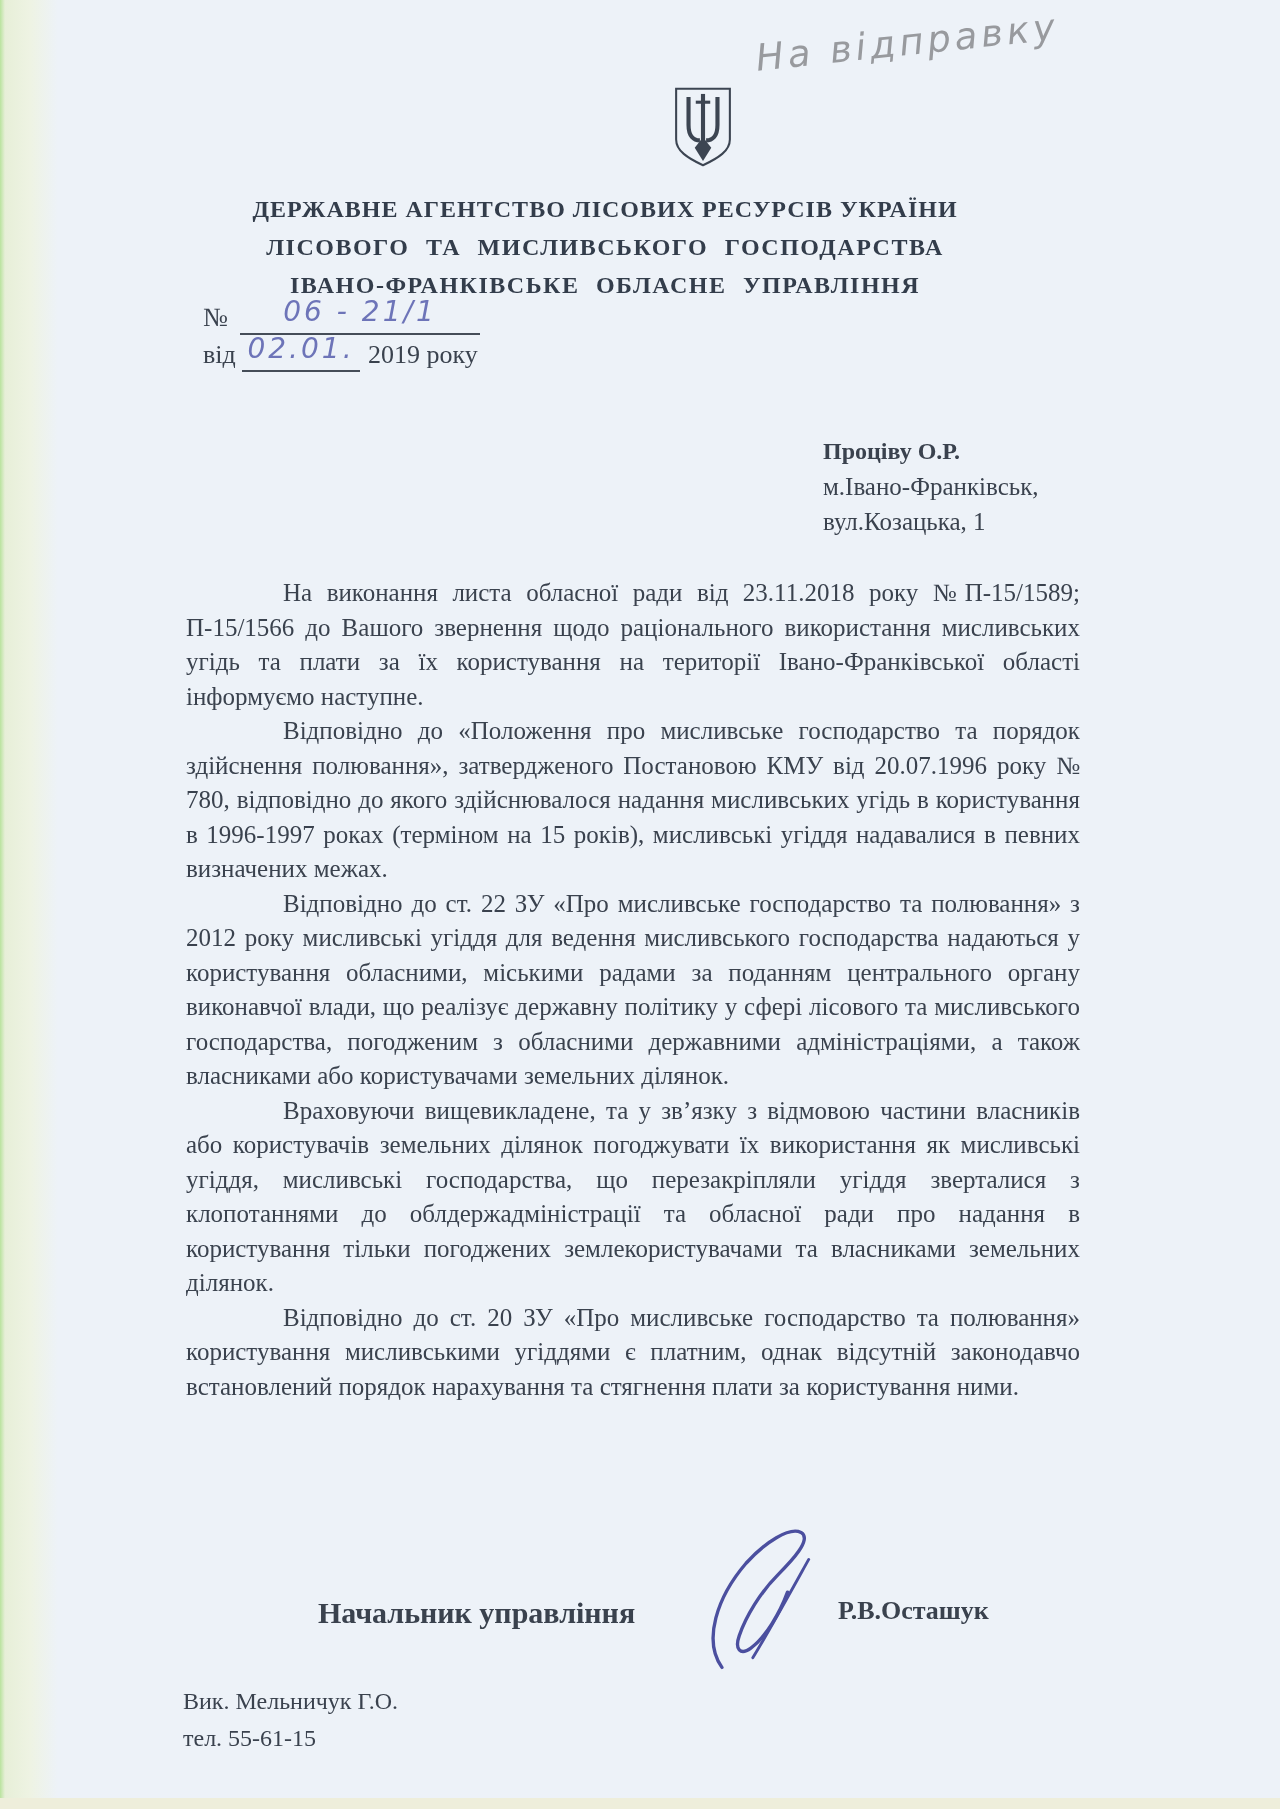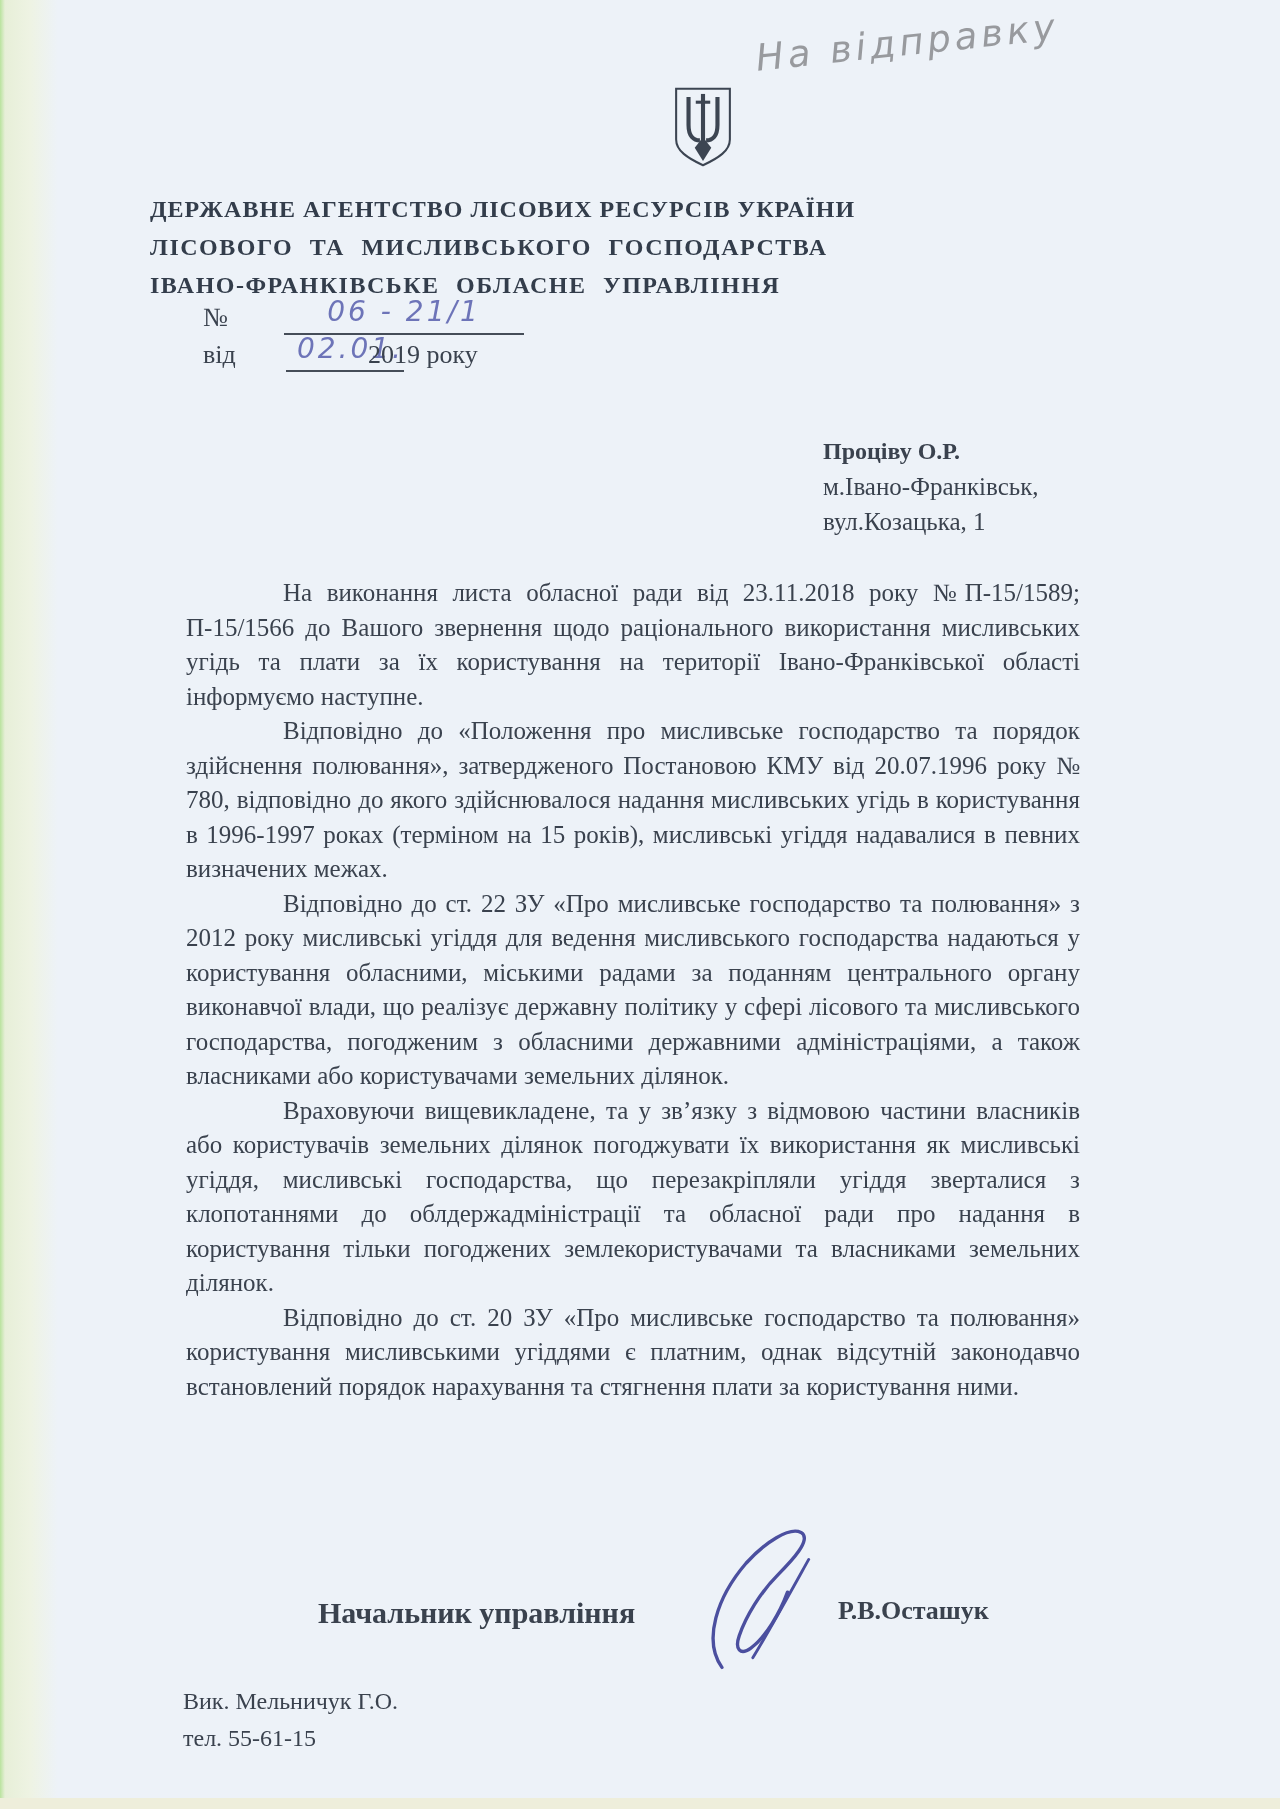--- a/index.html
+++ b/index.html
@@ -30,40 +30,39 @@
     color:#989a9e;
     transform:rotate(-6deg);
     white-space:nowrap;
   }
   
   .emblem{position:absolute;left:672px;top:85px;width:62px;height:84px;}
   .emblem svg{width:100%;height:100%;}
   
   .header{
     position:absolute;left:150px;top:190px;width:910px;
-    text-align:left;font-weight:bold;color:#333d4b;
+    text-align:center;font-weight:bold;color:#333d4b;
   }
   .header .h-line{font-size:24px;line-height:38px;letter-spacing:1px;}
   .header .h-line.wide{word-spacing:9px;letter-spacing:1.5px;}
   
   .ref{position:absolute;left:203px;top:303px;width:420px;font-size:26px;}
   .ref-row{position:relative;height:37px;}
   .ref-label{display:inline-block;}
   .hw-blue{
     font-family:"DejaVu Sans", sans-serif;
     font-style:italic;color:#6d74b8;
     font-size:28px;letter-spacing:3px;white-space:nowrap;
   }
   .u-line{
     position:absolute;border-bottom:2px solid #454d58;
     text-align:center;
-    margin-left:44px;
   }
   .ref-num-line{left:37px;top:-8px;width:240px;height:38px;}
-  .ref-date-line{left:39px;top:-8px;width:118px;height:38px;font-size:25px;text-align:right;}
+  .ref-date-line{left:39px;top:-8px;width:118px;height:38px;font-size:25px;}
   .ref-suffix{position:absolute;left:165px;top:0;}
   
   .addressee{position:absolute;left:823px;top:434px;font-size:25px;line-height:35px;}
   .addressee .adr-name{font-weight:bold;font-size:24px;}
   
   .body-text{
     position:absolute;left:186px;top:576px;width:894px;
     font-size:25px;line-height:34.5px;text-align:justify;
   }
   .body-text p{margin:0;text-indent:97px;}

